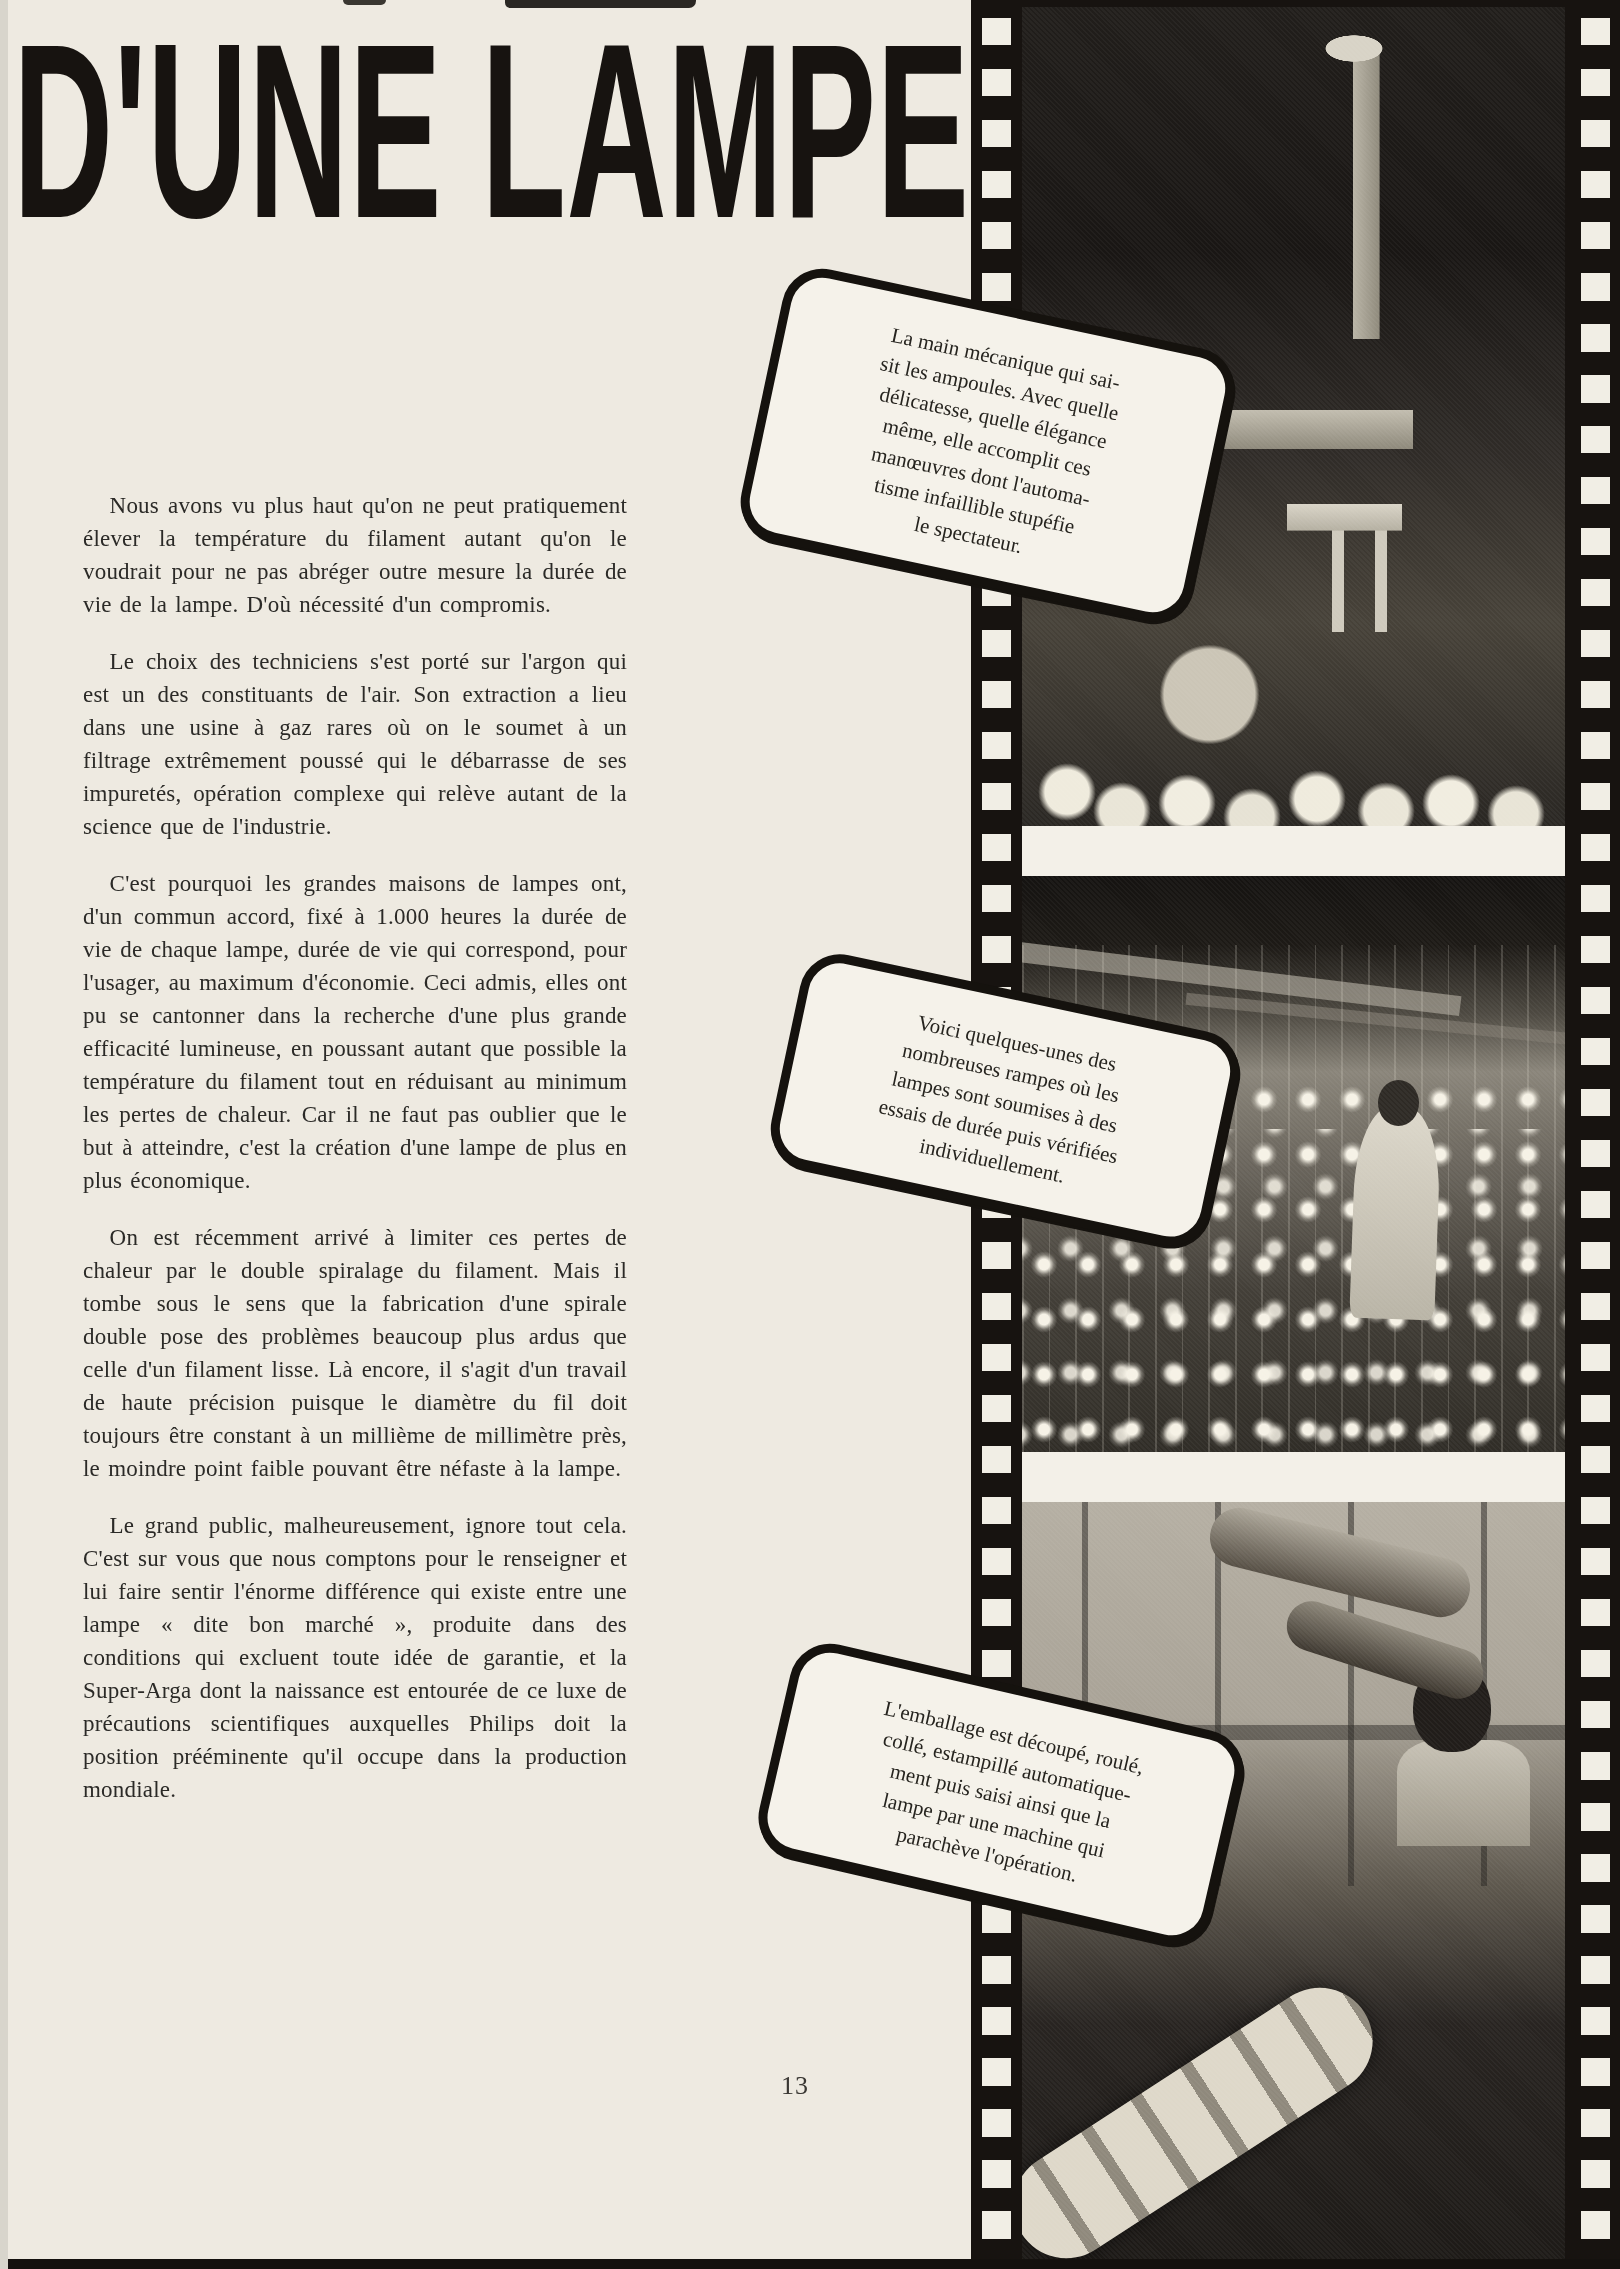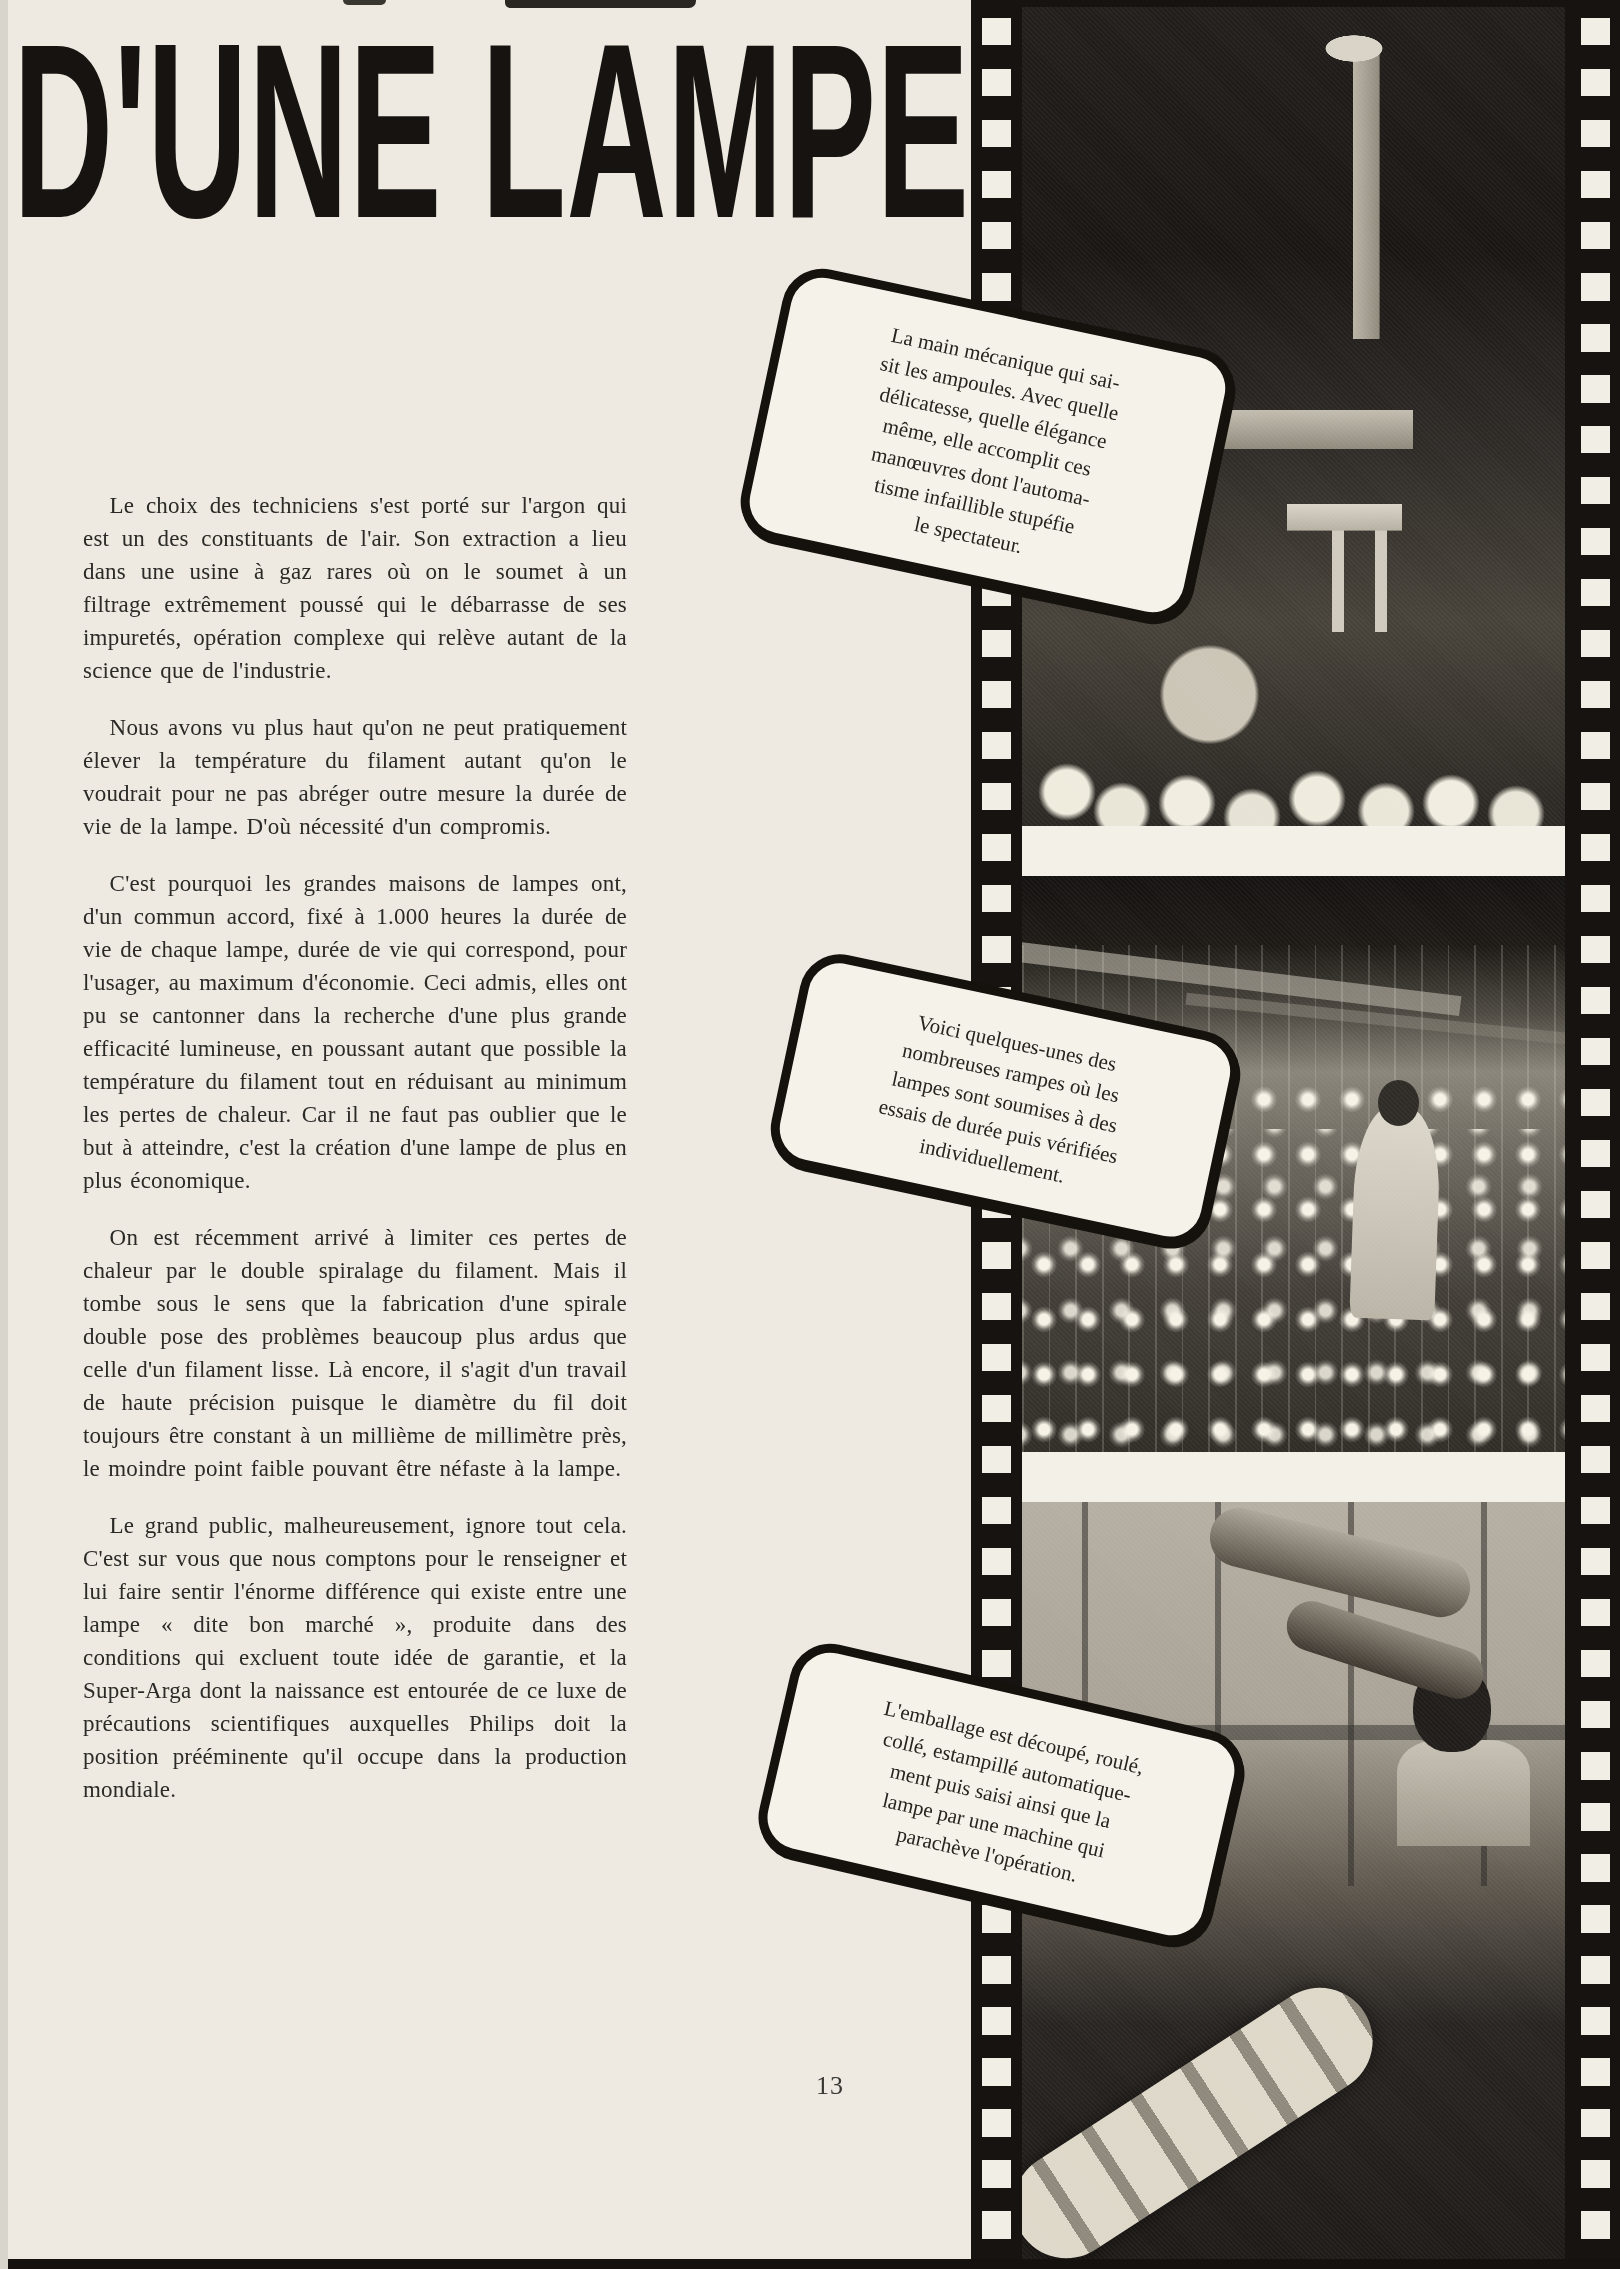--- a/index.html
+++ b/index.html
@@ -27,21 +27,21 @@
   }
   
   .copy{
     position:absolute;left:75px;top:489px;width:544px;z-index:2;
     font-size:23px;line-height:33px;
     text-align:justify;
     letter-spacing:0.2px;word-spacing:2.2px;
   }
   .copy p{margin:0 0 24px 0;text-indent:26.6px;}
   .page-number{
-    position:absolute;left:808px;top:2071px;z-index:2;
+    position:absolute;left:773px;top:2071px;z-index:2;
     font-size:26px;color:#3a3834;letter-spacing:0.9px;
   }
   
   .film{
     position:absolute;left:963px;top:0;width:658px;height:2270px;
     background:#171310;z-index:1;
   }
   .holes{
     position:absolute;top:17.7px;bottom:10.6px;width:29px;
     background:repeating-linear-gradient(180deg,#f1eee5 0 27.5px,rgba(0,0,0,0) 27.5px 51px);
@@ -194,22 +194,22 @@
       <div class="op-body"></div>
       <div class="op-head"></div>
       <div class="metal-roll"></div>
       <div class="metal-roll2"></div>
       <div class="package-row"></div>
       <div class="grain"></div>
     </div>
   </div>
 
   <div class="copy">
+    <p>Nous avons vu plus haut qu'on ne peut pratiquement élever la température du filament autant qu'on le voudrait pour ne pas abréger outre mesure la durée de vie de la lampe. D'où nécessité d'un compromis.</p>
     <p>Le choix des techniciens s'est porté sur l'argon qui est un des constituants de l'air. Son extraction a lieu dans une usine à gaz rares où on le soumet à un filtrage extrêmement poussé qui le débarrasse de ses impuretés, opération complexe qui relève autant de la science que de l'industrie.</p>
-    <p>Nous avons vu plus haut qu'on ne peut pratiquement élever la température du filament autant qu'on le voudrait pour ne pas abréger outre mesure la durée de vie de la lampe. D'où nécessité d'un compromis.</p>
     <p>C'est pourquoi les grandes maisons de lampes ont, d'un commun accord, fixé à 1.000 heures la durée de vie de chaque lampe, durée de vie qui correspond, pour l'usager, au maximum d'économie. Ceci admis, elles ont pu se cantonner dans la recherche d'une plus grande efficacité lumineuse, en poussant autant que possible la température du filament tout en réduisant au minimum les pertes de chaleur. Car il ne faut pas oublier que le but à atteindre, c'est la création d'une lampe de plus en plus économique.</p>
     <p>On est récemment arrivé à limiter ces pertes de chaleur par le double spiralage du filament. Mais il tombe sous le sens que la fabrication d'une spirale double pose des problèmes beaucoup plus ardus que celle d'un filament lisse. Là encore, il s'agit d'un travail de haute précision puisque le diamètre du fil doit toujours être constant à un millième de millimètre près, le moindre point faible pouvant être néfaste à la lampe.</p>
     <p>Le grand public, malheureusement, ignore tout cela. C'est sur vous que nous comptons pour le renseigner et lui faire sentir l'énorme différence qui existe entre une lampe « dite bon marché », produite dans des conditions qui excluent toute idée de garantie, et la Super-Arga dont la naissance est entourée de ce luxe de précautions scientifiques auxquelles Philips doit la position prééminente qu'il occupe dans la production mondiale.</p>
   </div>
 
   <div class="caption caption1">
     <div class="cap-line">La main mécanique qui sai-</div>
     <div class="cap-line">sit les ampoules. Avec quelle</div>
     <div class="cap-line">délicatesse, quelle élégance</div>
     <div class="cap-line">même, elle accomplit ces</div>

